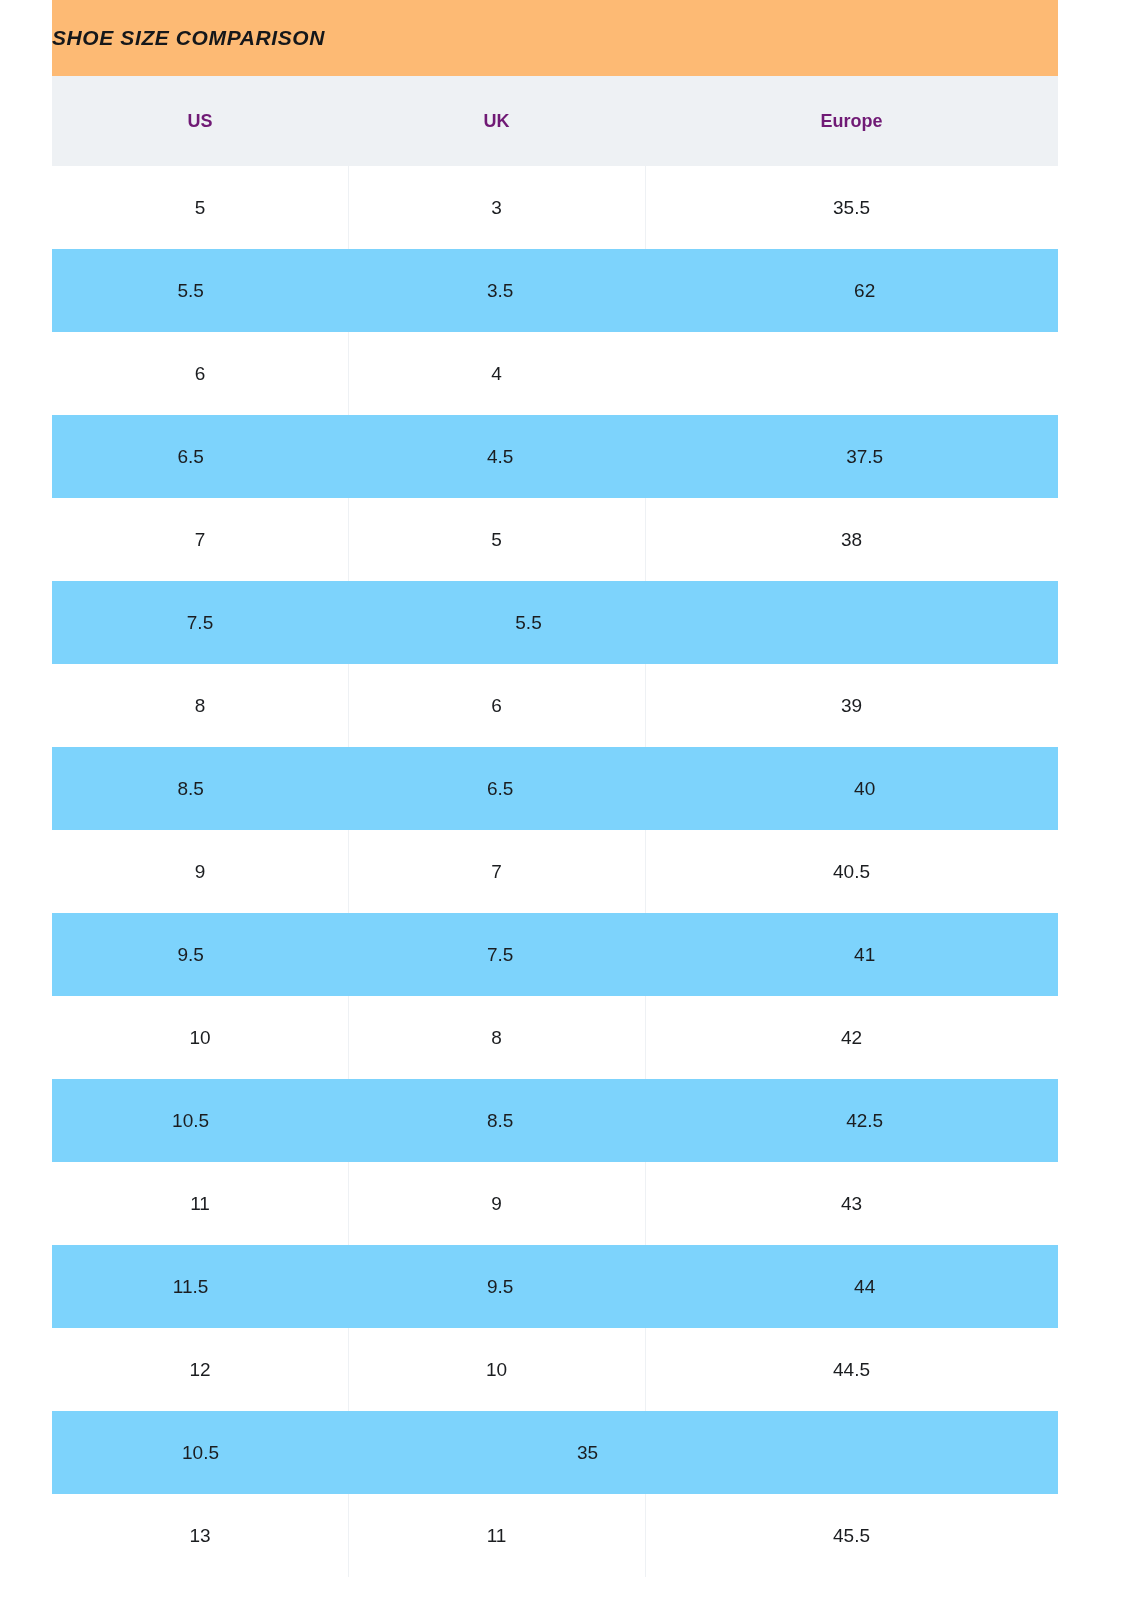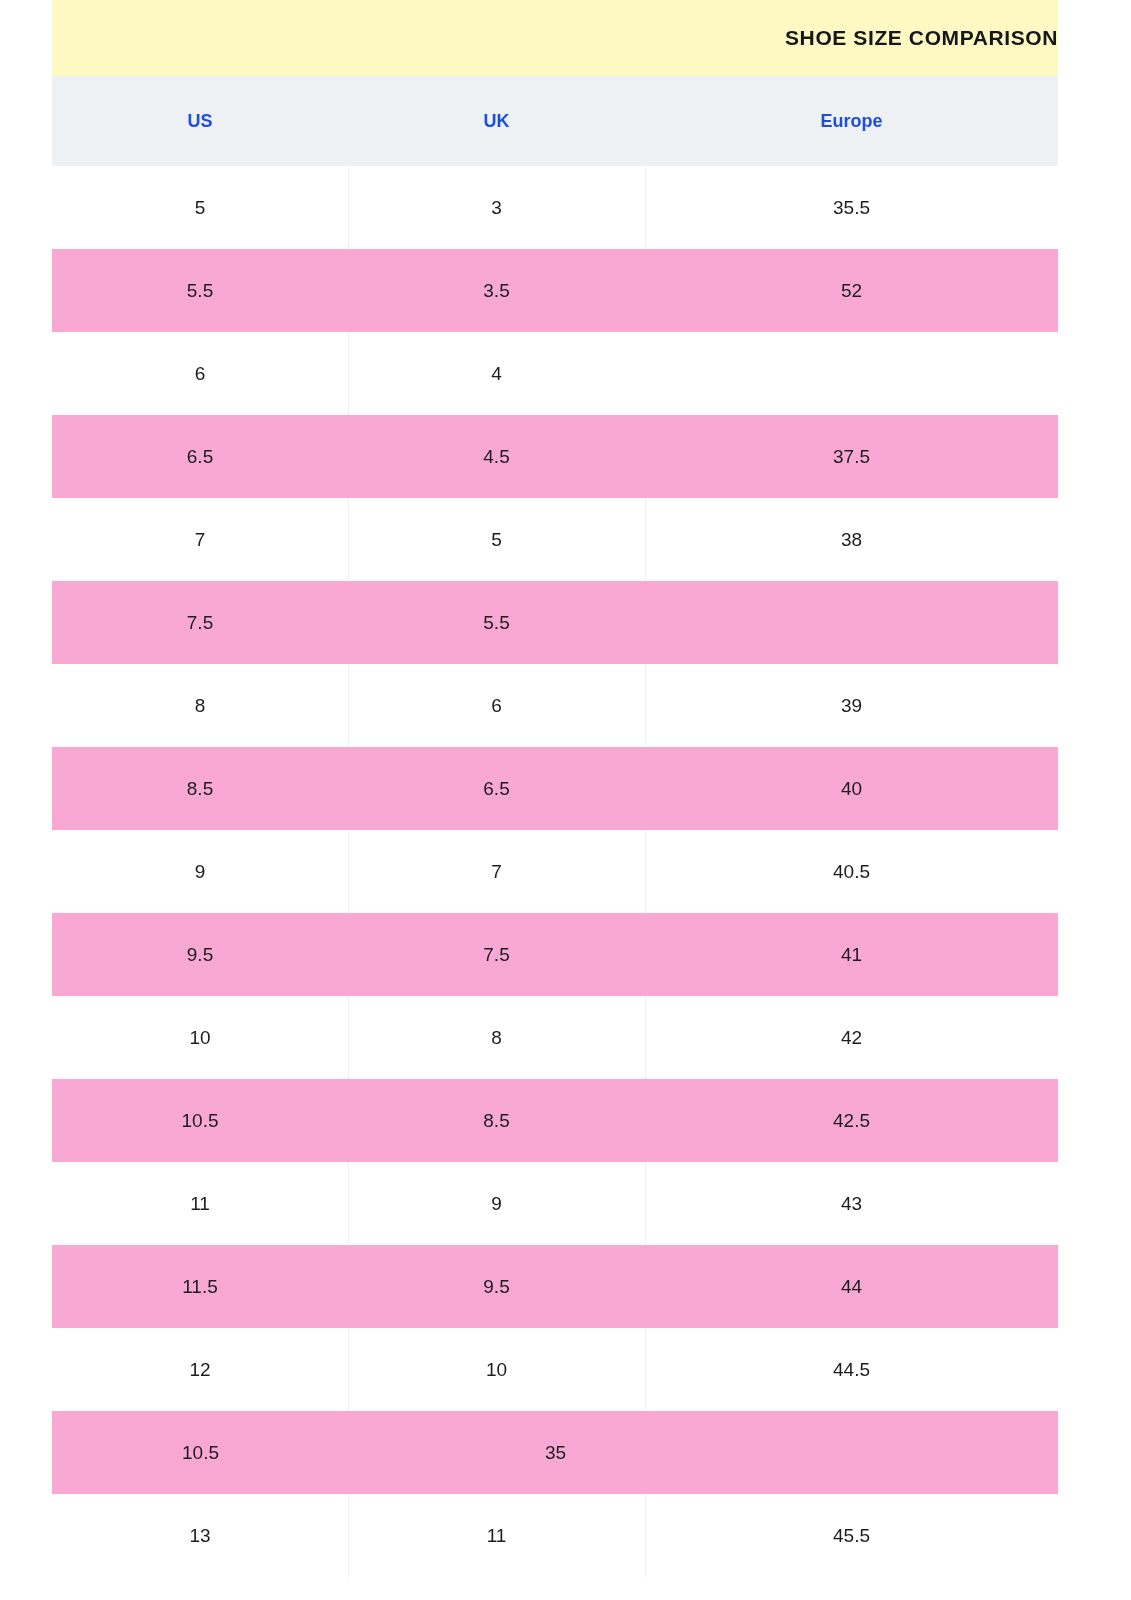--- a/index.html
+++ b/index.html
@@ -10,22 +10,22 @@
     overflow:hidden;
   }
   #size-table-wrap {
     position:absolute;
     left:52px; top:0;
     width:1006px;
   }
   
   .title-band {
     height:76px;
-    background:#fef9c3;
-    display:flex; align-items:center; justify-content:flex-end;
+    background:#fdba74;
+    display:flex; align-items:center; justify-content:flex-start;font-style:italic;
   }
   .title-band .title-text {
     font-size:21px;
     font-weight:bold;
     letter-spacing:0.6px;
     color:#15171a;
     text-transform:uppercase;
     white-space:nowrap;
   }
   
@@ -38,25 +38,25 @@
     font-size:19px;
     color:#1b1d20;
     position:relative;
   }
   .c-us     { width:296px; }
   .c-uk     { width:297px; }
   .c-europe { width:413px; }
 
   
   .header-row { height:90px; background:#eef1f4; }
-  .header-row .cell { font-weight:bold; font-size:18px; color:#1d4ed8; }
+  .header-row .cell { font-weight:bold; font-size:18px; color:#701a75; }
 
   
   .data-row { height:83px; }
-  .data-row.alt  { background:#f9a8d4; }
+  .data-row.alt  { background:#7dd3fc;gap:32px; }
   .data-row.base { background:#ffffff; }
   
   .data-row.base .c-uk::before,
   .data-row.base .c-europe::before {
     content:"";
     position:absolute;
     left:0; top:0; bottom:0;
     width:1px;
     background:#eef1f4;
   }
@@ -84,21 +84,21 @@
 
   <div id="rows-host">
       <div class="trow data-row base">
         <div class="cell c-us">5</div>
         <div class="cell c-uk">3</div>
         <div class="cell c-europe">35.5</div>
       </div>
       <div class="trow data-row alt">
         <div class="cell c-us">5.5</div>
         <div class="cell c-uk">3.5</div>
-        <div class="cell c-europe">52</div>
+        <div class="cell c-europe">62</div>
       </div>
       <div class="trow data-row base">
         <div class="cell c-us">6</div>
         <div class="cell c-uk">4</div>
       </div>
       <div class="trow data-row alt">
         <div class="cell c-us">6.5</div>
         <div class="cell c-uk">4.5</div>
         <div class="cell c-europe">37.5</div>
       </div>

